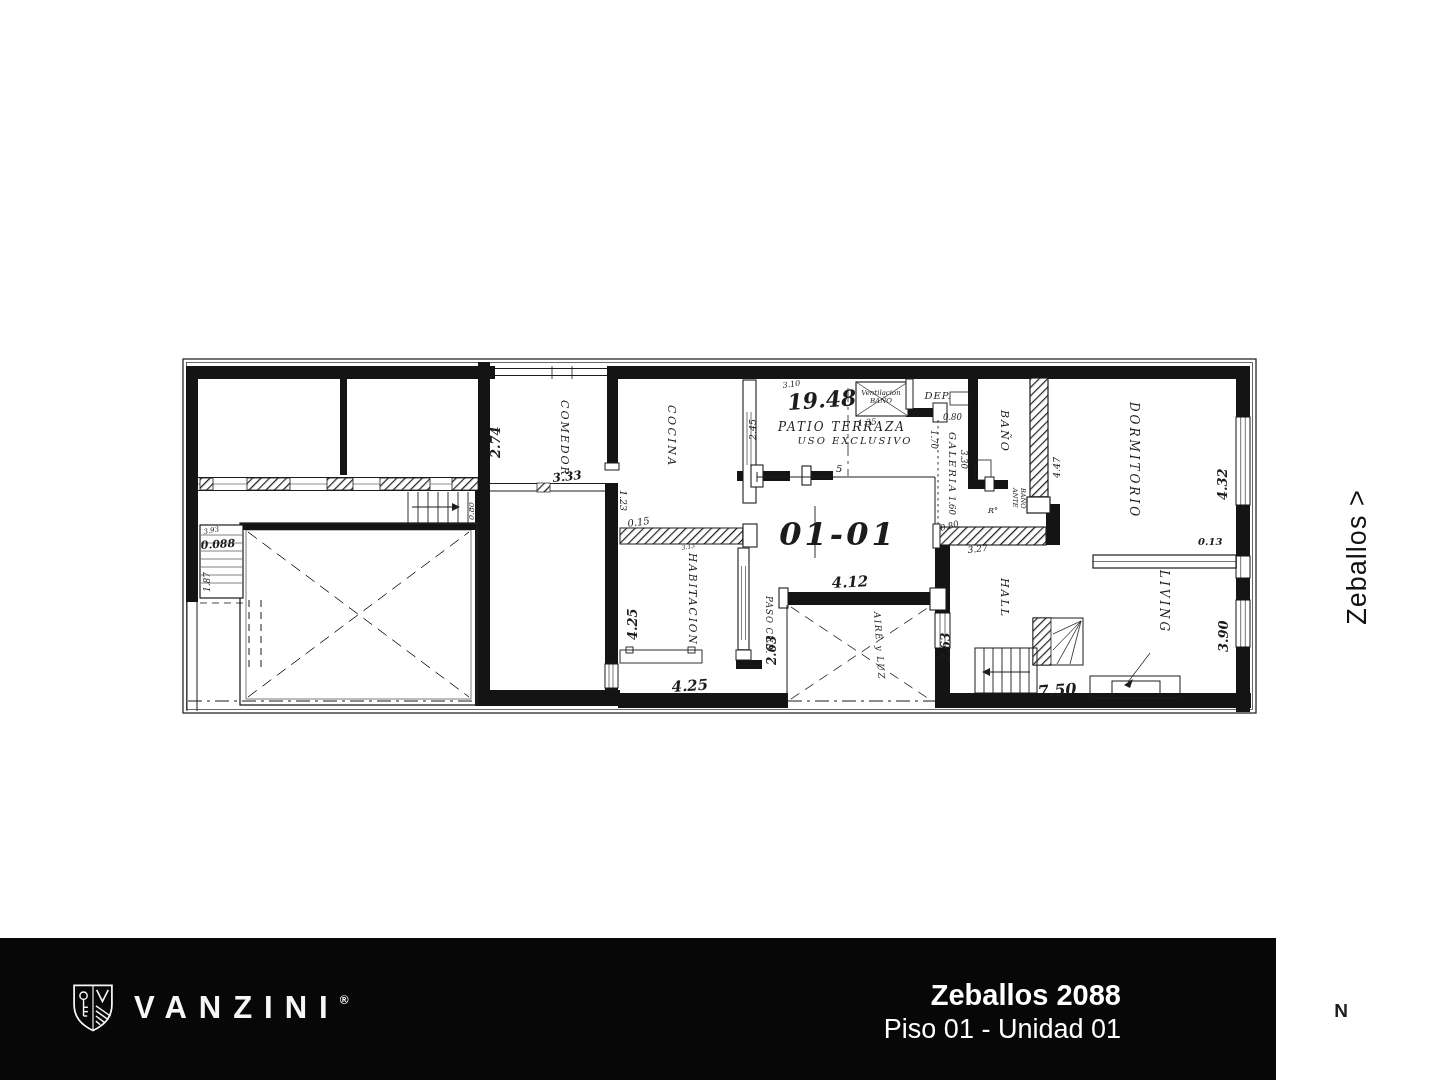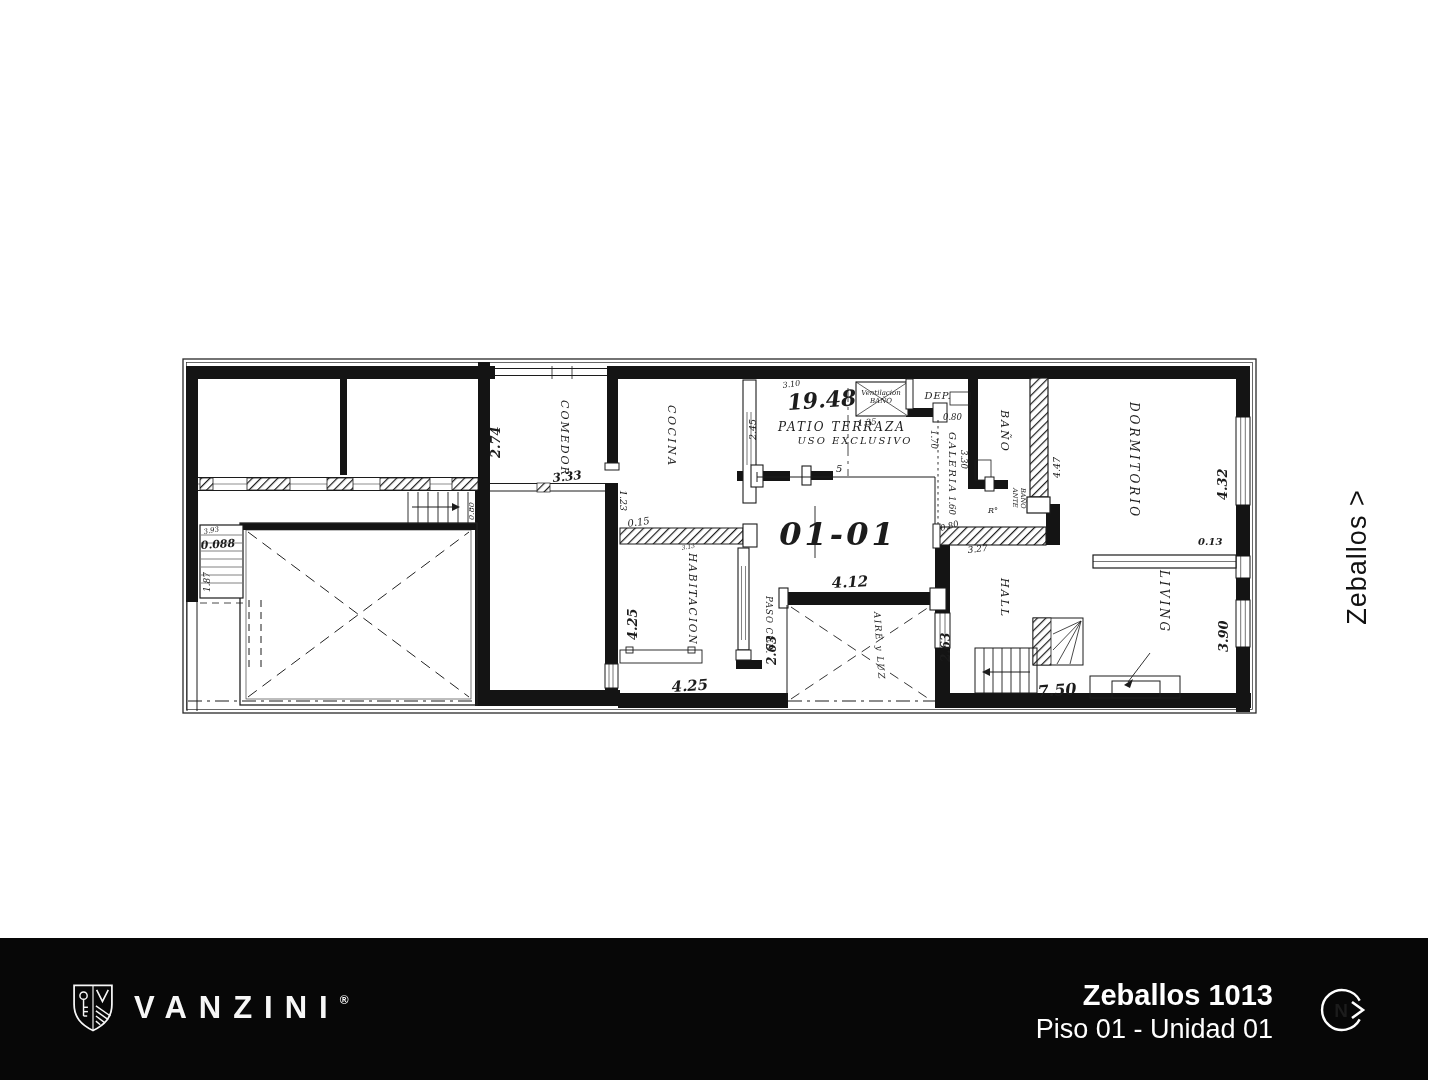--- a/index.html
+++ b/index.html
@@ -15,21 +15,21 @@
   .heavy{font-family:"DejaVu Serif", serif;font-style:italic;font-weight:900;}
   
   .street{
     position:absolute;left:1254px;top:535px;width:220px;height:44px;
     transform:rotate(-90deg);
     font-size:27px;color:#111;text-align:center;letter-spacing:1px;
     font-family:"Liberation Sans", sans-serif;
   }
   
   .footer{
-    position:absolute;left:0;top:938px;width:1428px;height:142px;
+    position:absolute;left:0;top:938px;width:1276px;height:142px;
     background:#070707;color:#fff;
   }
   .brandwrap{position:absolute;left:72px;top:46px;display:flex;align-items:center;}
   .brand{
     font-size:31px;letter-spacing:12px;font-weight:600;color:#f7f7f7;
     margin-left:20px;line-height:46px;white-space:nowrap;
   }
   .reg{font-size:12px;vertical-align:top;letter-spacing:0;position:relative;top:-8px;}
   .addr{position:absolute;right:155px;top:40px;text-align:right;color:#fff;}
   .addr .line1{font-size:29px;font-weight:bold;line-height:1.2;}
@@ -329,21 +329,21 @@
       <line x1="15" y1="44" x2="20" y2="44" stroke="#f7f7f7" stroke-width="2"></line>
       <polyline points="33,8 41,24 49,8" fill="none" stroke="#f7f7f7" stroke-width="2.2"></polyline>
       <line x1="32" y1="30" x2="52" y2="44" stroke="#f7f7f7" stroke-width="2"></line>
       <line x1="32" y1="37" x2="49" y2="49" stroke="#f7f7f7" stroke-width="2"></line>
       <line x1="32" y1="44" x2="44" y2="53" stroke="#f7f7f7" stroke-width="2"></line>
       <line x1="32" y1="51" x2="38" y2="56" stroke="#f7f7f7" stroke-width="2"></line>
     </svg>
     <div class="brand"><span>VANZINI</span><span class="reg">®</span></div>
   </div>
   <div class="addr">
-    <div class="line1">Zeballos 1013</div>
+    <div class="line1">Zeballos 2088</div>
     <div class="line2">Piso 01 - Unidad 01</div>
   </div>
   <svg class="north" viewBox="0 0 50 50">
     <path d="M 42.7 34.4 A 20 20 0 1 1 42.7 15.6" fill="none" stroke="#ffffff" stroke-width="2.4"></path>
     <text x="24" y="32" text-anchor="middle" font-size="19" font-weight="bold" fill="#ffffff" font-family="Liberation Sans, sans-serif">N</text>
     <polyline points="35,17 46,25 35,33" fill="none" stroke="#ffffff" stroke-width="2.6"></polyline>
   </svg>
 </div>
 
 </div>

